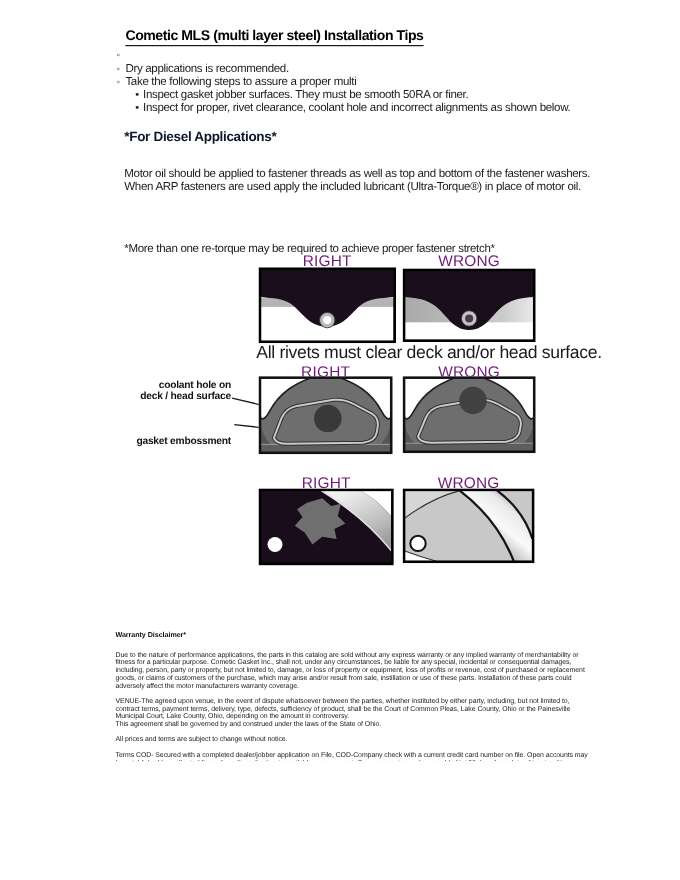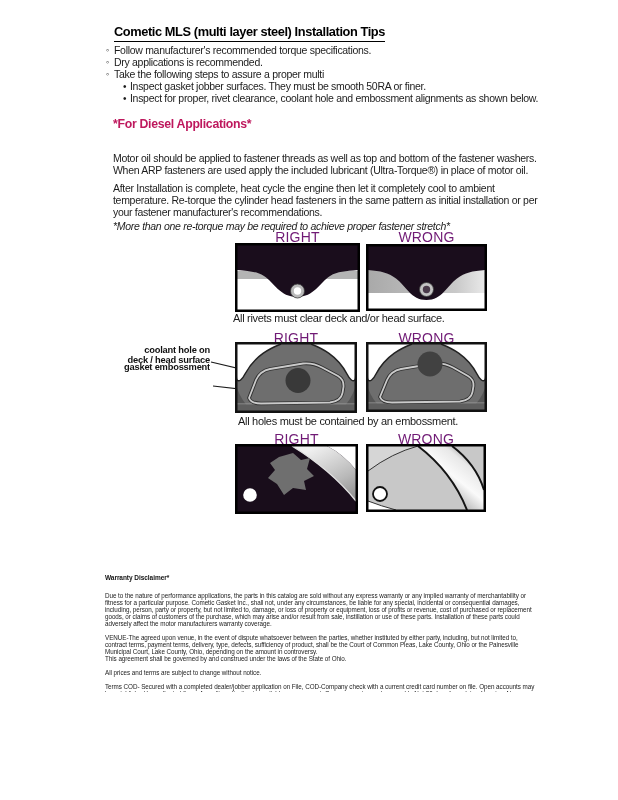--- a/index.html
+++ b/index.html
@@ -10,77 +10,75 @@
   .abs{position:absolute;}
   .title{
     left:114px;top:24px;display:inline-block;font-size:12.8px;font-weight:bold;color:#000;
     letter-spacing:-0.4px;border-bottom:1.6px solid #000;padding-bottom:2px;white-space:nowrap;
   }
   .tips{left:106px;top:45px;font-size:10.5px;letter-spacing:-0.3px;line-height:11.9px;white-space:nowrap;}
   .tip-row{display:flex;}
   .tip-row .b{width:8px;flex:0 0 8px;font-size:9px;line-height:11.9px;}
   .tip-row.sub{padding-left:17px;}
   .tip-row.sub .b{width:7px;flex:0 0 7px;font-size:10px;}
-  .diesel-heading{left:113px;top:117px;font-size:12.3px;font-weight:bold;color:#be185d;letter-spacing:-0.3px;}
+  .diesel-heading{left:113px;top:117px;font-size:12.3px;font-weight:bold;color:#0f172a;letter-spacing:-0.3px;}
   .body-par{left:113px;width:430px;font-size:10.5px;letter-spacing:-0.3px;line-height:11.9px;margin-top:20px;}
-  .p1{top:133px;} .p2{top:163px;} .pnote{top:201px;white-space:nowrap;font-style:italic;}
+  .p1{top:133px;} .p2{top:163px;} .pnote{top:201px;white-space:nowrap;}
   .fig-label{font-size:14px;letter-spacing:0.2px;color:#701a75;text-align:center;white-space:nowrap;}
   .fl-r1-right{left:235px;width:125px;top:229px;} .fl-r1-wrong{left:366px;width:121px;top:229px;}
   .fl-r2-right{left:235px;width:122px;top:330px;} .fl-r2-wrong{left:366px;width:121px;top:330px;}
   .fl-r3-right{left:235px;width:123px;top:431px;} .fl-r3-wrong{left:366px;width:120px;top:431px;}
   .panel{display:block;}
   .pan-r1-right{left:235px;top:243px;} .pan-r1-wrong{left:366px;top:244px;}
   .pan-r2-right{left:235px;top:342px;} .pan-r2-wrong{left:366px;top:342px;}
   .pan-r3-right{left:235px;top:444px;} .pan-r3-wrong{left:366px;top:444px;}
-  .caption{font-size:11px;letter-spacing:-0.3px;color:#1a1a1a;white-space:nowrap;}
+  .caption{font-size:16px;letter-spacing:-0.3px;color:#1a1a1a;white-space:nowrap;}
   .cap1{left:233px;top:312px;} .cap2{left:238px;top:415px;}
   .cap3{left:237px;top:513px;white-space:pre-line;line-height:10.6px;}
   .callout{left:0px;width:210px;text-align:right;font-size:9.3px;font-weight:bold;
            letter-spacing:-0.2px;line-height:10px;color:#111;white-space:pre-line;}
-  .co1{top:345px;} .co2{top:362px;text-align:right;}
+  .co1{top:345px;} .co2{top:396px;text-align:right;}
   .leader-overlay{left:205px;top:355px;}
   .disclaimer{left:105px;top:574px;width:436px;font-size:6.3px;line-height:7px;
               letter-spacing:-0.05px;color:#222;}
   .disclaimer h2{font-size:6.5px;font-weight:bold;margin:0 0 11px 0;color:#111;}
   .disclaimer p{margin:0 0 7px 0;white-space:pre-line;}
   .footer-num{left:387px;top:760px;font-size:13px;letter-spacing:0.2px;color:#701a75;white-space:nowrap;}
 </style>
 </head>
 <body>
 
 <div class="page">
 
   <span class="abs title">Cometic MLS (multi layer steel) Installation Tips</span>
 
   <div class="abs tips">
     <div class="tip-row">
       <span class="b">◦</span>
-      <span>Follow manufacturer's recommended torque specifications.</span>
     </div>
     <div class="tip-row">
       <span class="b">◦</span>
       <span>Dry applications is recommended.</span>
     </div>
     <div class="tip-row">
       <span class="b">◦</span>
       <span>Take the following steps to assure a proper multi</span>
     </div>
     <div class="tip-row sub">
       <span class="b">•</span>
       <span>Inspect gasket jobber surfaces.  They must be smooth 50RA or finer.</span>
     </div>
     <div class="tip-row sub">
       <span class="b">•</span>
-      <span>Inspect for proper, rivet clearance, coolant hole and embossment alignments as shown below.</span>
+      <span>Inspect for proper, rivet clearance, coolant hole and incorrect alignments as shown below.</span>
     </div>
   </div>
 
   <div class="abs diesel-heading">*For Diesel Applications*</div>
   <div class="abs body-par p1">Motor oil should be applied to fastener threads as well as top and bottom of the fastener washers. When ARP fasteners are used apply the included lubricant (Ultra-Torque®) in place of motor oil.</div>
-  <div class="abs body-par p2">After Installation is complete, heat cycle the engine then let it completely cool to ambient temperature. Re-torque the cylinder head fasteners in the same pattern as initial installation or per your fastener manufacturer's recommendations.</div>
   <div class="abs body-par pnote">*More than one re-torque may be required to achieve proper fastener stretch*</div>
 
   <div class="abs fig-label fl-r1-right">RIGHT</div>
   <div class="abs fig-label fl-r1-wrong">WRONG</div>
 
   <svg class="abs panel pan-r1-right" width="125" height="69" viewBox="0 0 125 69">
     <rect x="0" y="0" width="125" height="69" fill="#ffffff"></rect>
     <rect x="2" y="28" width="121" height="8" fill="#b4b4b4"></rect>
     <path d="M2,2 H123 V27 C110,28.5 103,28 95,33 C85,39.5 79,54 62,54 C45,54 39,39.5 29,33 C21,28 14,28.5 2,27 Z" fill="#1a0d1c"></path>
     <circle cx="62.5" cy="48" r="7" fill="#b9b9b9" stroke="#3a3a3a" stroke-width="0.8"></circle>
@@ -145,21 +143,20 @@
     <path d="M2,46 Q6,58 16,67 L2,67 Z" fill="#565656"></path>
     <path d="M119,46 Q115,58 105,67 L119,67 Z" fill="#565656"></path>
     <rect x="2" y="60.5" width="117" height="1" fill="#9a9a9a"></rect>
     <rect x="2" y="61.5" width="117" height="6.5" fill="#5e5e5e"></rect>
     <path d="M14,55 L21,38 Q25,29 35,27 L68,21.5 Q78,20.5 87,25.5 L102,34 Q108,37.5 107.5,44 L106.5,50 Q105,58 94,59.5 L26,60.5 Q16,60.5 14,55 Z" fill="none" stroke="#303030" stroke-width="3.6"></path>
     <path d="M14,55 L21,38 Q25,29 35,27 L68,21.5 Q78,20.5 87,25.5 L102,34 Q108,37.5 107.5,44 L106.5,50 Q105,58 94,59.5 L26,60.5 Q16,60.5 14,55 Z" fill="none" stroke="#cacaca" stroke-width="1.8"></path>
     <circle cx="64" cy="22" r="12.5" fill="#414141"></circle>
     <rect x="1.25" y="1.25" width="118.5" height="67.5" fill="none" stroke="#111" stroke-width="2.5"></rect>
   </svg>
 
-  <div class="abs caption cap2">All holes must be contained by an embossment.</div>
 
   <div class="abs fig-label fl-r3-right">RIGHT</div>
   <div class="abs fig-label fl-r3-wrong">WRONG</div>
 
   <svg class="abs panel pan-r3-right" width="123" height="70" viewBox="0 0 123 70">
     <defs>
       <linearGradient id="g-r3r" x1="0.4" y1="0" x2="1" y2="1">
         <stop offset="0" stop-color="#f0f0f0"></stop>
           <stop offset="0.6" stop-color="#b9b9b9"></stop>
           <stop offset="1" stop-color="#8a8a8a"></stop>

